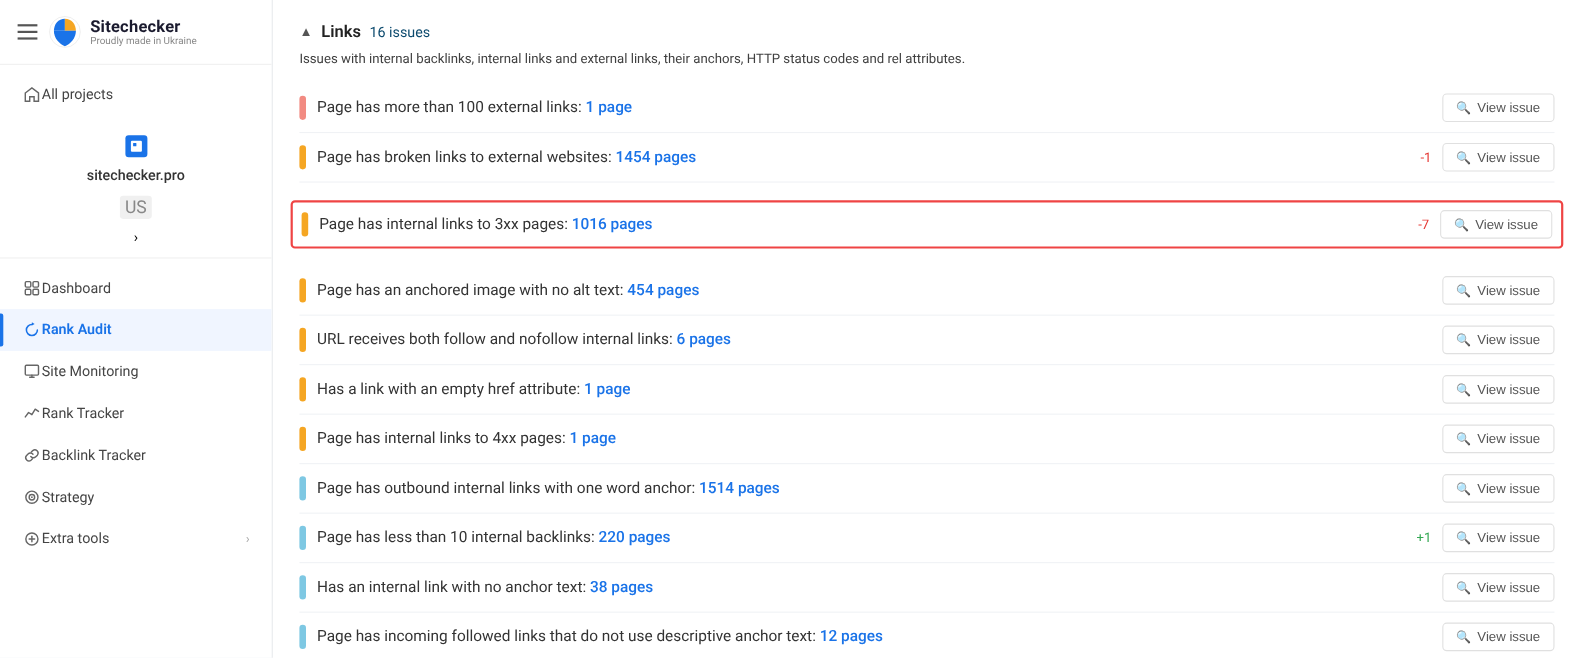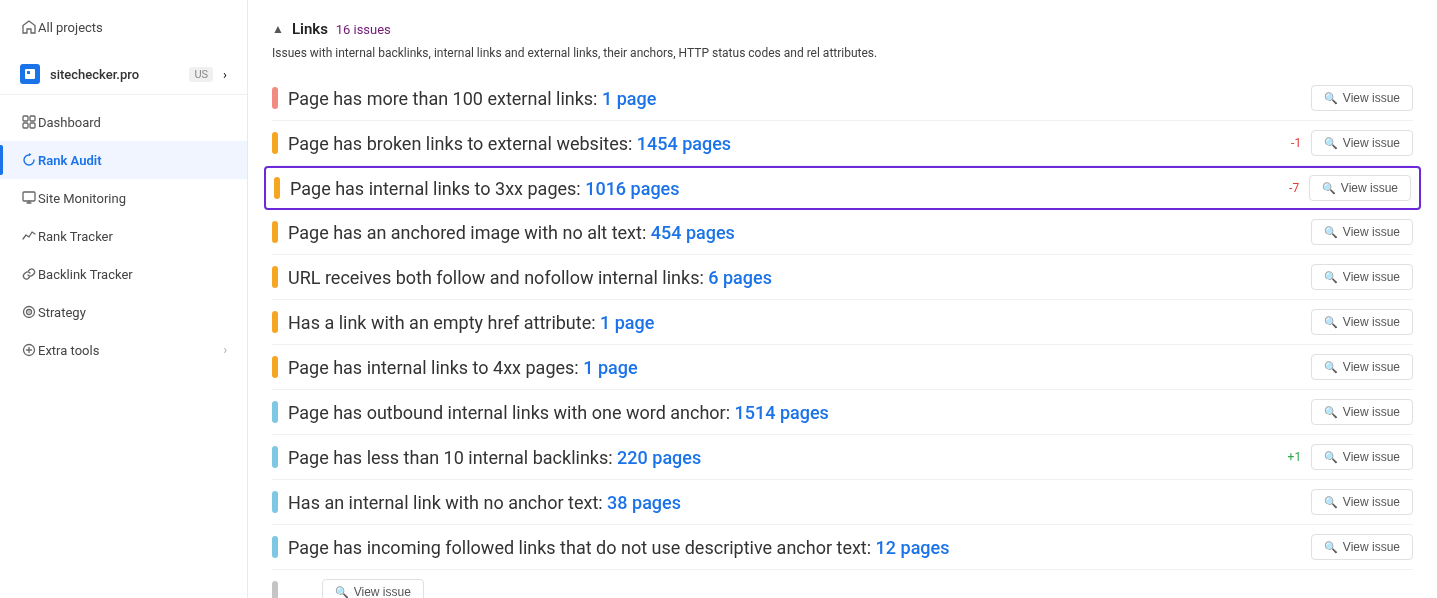--- a/index.html
+++ b/index.html
@@ -72,27 +72,28 @@
     .sidebar-item .item-label { flex: 1; }
     .sidebar-item .chevron { color: #aaa; font-size: 12px; }
 
     .project-item {
       display: flex;
       align-items: center;
       padding: 10px 20px;
       gap: 10px;
       cursor: pointer;
       border-bottom: 1px solid #f0f0f0;
+      flex-direction: column;
     }
     .project-favicon {
       width: 20px; height: 20px; background: #1a73e8; border-radius: 3px; display: flex; align-items: center; justify-content: center;
     }
     .project-favicon svg { width: 14px; height: 14px; }
     .project-name { font-size: 13px; font-weight: 500; color: #333; flex: 1; }
-    .project-badge { font-size: 11px; color: #888; background: #f0f0f0; padding: 1px 5px; border-radius: 3px; }
+    .project-badge { font-size: 16px; color: #888; background: #f0f0f0; padding: 1px 5px; border-radius: 3px; }
 
     
     .main {
       flex: 1;
       background: #fff;
       overflow-y: auto;
       padding: 20px 24px;
     }
 
     .section-header {
@@ -122,39 +123,39 @@
 
     .issue-row {
       display: flex;
       align-items: center;
       padding: 9px 0;
       border-bottom: 1px solid #f0f2f5;
       gap: 10px;
       position: relative;
     }
     .issue-row.highlighted {
-      border: 2px solid #6d28d9;
+      border: 2px solid #ef4444;
       border-radius: 4px;
       padding: 7px 8px;
-      margin: 0 -8px;
+      margin: 16px -8px;
     }
     .issue-dot {
       width: 6px;
       height: 22px;
       border-radius: 3px;
       flex-shrink: 0;
     }
     .dot-red { background: #f28b82; }
     .dot-orange { background: #f5a623; }
     .dot-blue-light { background: #7ec8e3; }
     .dot-gray { background: #c5c5c5; }
 
     .issue-text {
       flex: 1;
-      font-size: 18px;
+      font-size: 14px;
       color: #333;
     }
     .issue-text .count {
       color: #1a73e8;
       font-weight: 500;
     }
     .issue-delta {
       font-size: 12px;
       color: #888;
       min-width: 24px;
@@ -180,20 +181,43 @@
       transition: background 0.15s;
     }
     .view-issue-btn .search-icon-small {
       font-size: 11px;
     }
   </style>
 </head>
 <body>
 
 <nav class="sidebar">
+  <div class="sidebar-header">
+    <div class="hamburger-icon">
+      <span></span>
+        <span></span>
+        <span></span>
+    </div>
+    <div class="logo-wrapper">
+
+      <svg class="logo-svg" viewBox="0 0 30 30">
+        <circle cx="15" cy="15" r="14" fill="#fff" stroke="#e0e0e0" stroke-width="0.5"></circle>
+
+        <path d="M15 3 C9 3 5 8 5 14 L15 14 Z" fill="#1a73e8"></path>
+
+        <path d="M15 3 C21 3 25 8 25 14 L15 14 Z" fill="#f5a623"></path>
+
+        <path d="M5 14 C5 21 10 26 15 28 C20 26 25 21 25 14 Z" fill="#1a73e8"></path>
+      </svg>
+      <div class="logo-text-wrapper">
+        <span class="logo-title">Sitechecker</span>
+        <span class="logo-subtitle">Proudly made in Ukraine</span>
+      </div>
+    </div>
+  </div>
 
   <div class="sidebar-section">
     <div class="sidebar-item">
       <span class="item-icon">
         <svg width="16" height="16" viewBox="0 0 16 16" fill="none">
             <path d="M2 6.5L8 2l6 4.5V14H10v-4H6v4H2z" stroke="#666" stroke-width="1.3" fill="none"></path>
           </svg>
       </span>
       <span class="item-label">All projects</span>
     </div>
@@ -287,21 +311,21 @@
       <span class="chevron">›</span>
     </div>
   </div>
 </nav>
 
 <main class="main">
   <div class="section-header">
     <span class="collapse-btn">▲</span>
     <span class="section-title">
       <span>Links</span>
-      <span style="font-weight:400;color:#701a75;font-size:13px;margin-left:4px;">16 issues</span>
+      <span style="font-weight:400;color:#0c4a6e;font-size:13px;margin-left:4px;">16 issues</span>
     </span>
   </div>
   <p class="section-subtitle">Issues with internal backlinks, internal links and external links, their anchors, HTTP status codes and rel attributes.</p>
 
   <div class="issues-list" id="issues-list">
       <div class="issue-row">
     <span class="issue-dot dot-red"></span>
     <span class="issue-text">
       Page has more than 100 external links: <span class="count">1 page</span>
     </span>

